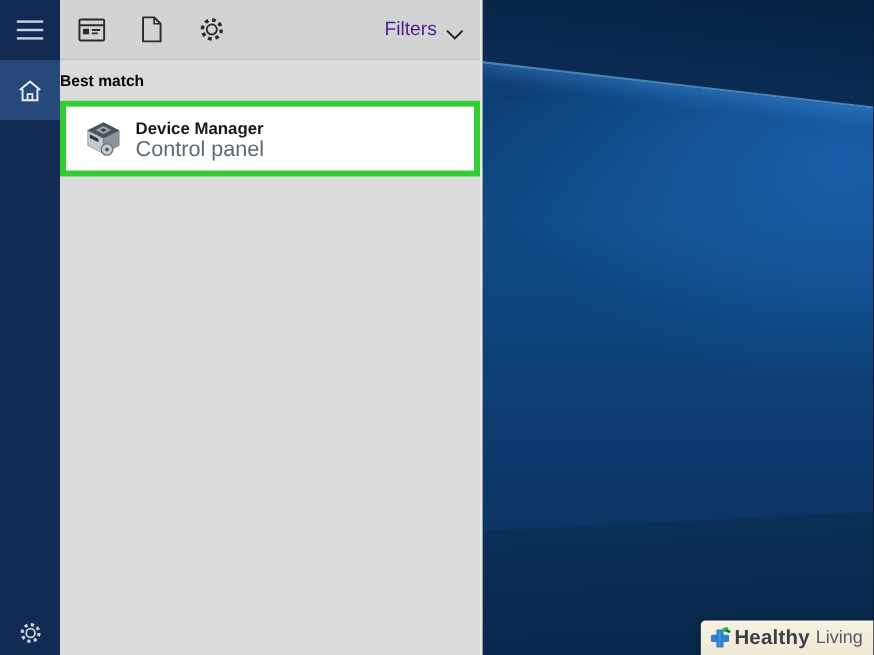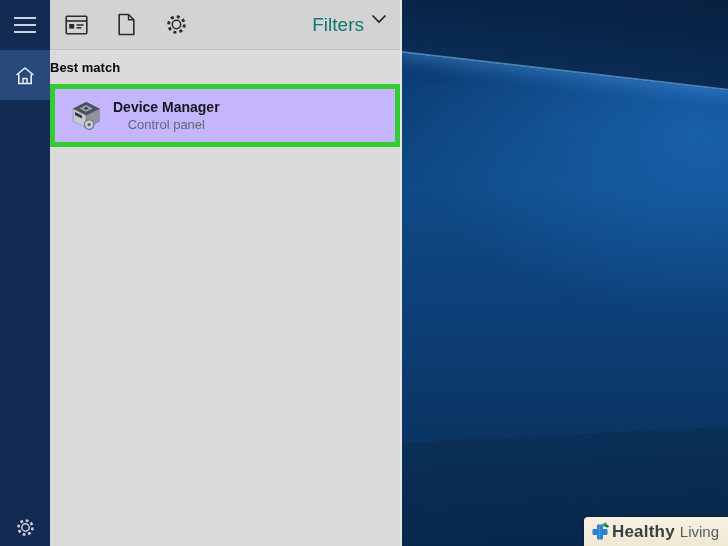--- a/index.html
+++ b/index.html
@@ -49,37 +49,37 @@
   }
   .topbar{
     height:49px;background:#d3d3d3;border-bottom:1px solid #c2c2c2;
     display:flex;align-items:center;padding-left:14px;gap:26px;
   }
   .icon-btn{
     width:24px;height:24px;border:none;background:transparent;padding:0;margin:0;
     display:flex;align-items:center;justify-content:center;cursor:pointer;
   }
   .filters{
-    margin-left:auto;margin-right:13px;display:flex;align-items:flex-start;gap:7px;
-    font-size:19px;color:#0f766e;cursor:pointer;
+    margin-left:auto;margin-right:13px;display:flex;align-items:flex-end;gap:7px;
+    font-size:16px;color:#4c1d95;cursor:pointer;
   }
   .section-header{
     height:34px;line-height:36px;padding-left:0;
     font-size:13px;font-weight:bold;color:#050505;
   }
   .highlight-box{
     border:5px solid #33cc33;height:53px;
   }
   .result-item{
-    height:53px;background:#c4b5fd;display:flex;align-items:center;
+    height:53px;background:#ffffff;display:flex;align-items:center;
     padding-left:11px;gap:9px;cursor:pointer;
   }
   .result-text{display:flex;flex-direction:column;gap:3px;}
   .result-title{font-size:14px;font-weight:bold;color:#14181d;line-height:15px;}
-  .result-sub{font-size:13px;color:#5e6975;line-height:13px;text-align:center;}
+  .result-sub{font-size:18px;color:#5e6975;line-height:13px;text-align:center;}
 
   
   .sidebar{
     position:absolute;left:0;top:0;width:50px;height:546px;z-index:3;background:#132b52;
   }
   .hamburger{
     position:absolute;top:17px;left:14px;width:22px;height:16px;
     display:flex;flex-direction:column;justify-content:space-between;
     background:transparent;border:none;padding:0;cursor:pointer;
   }

